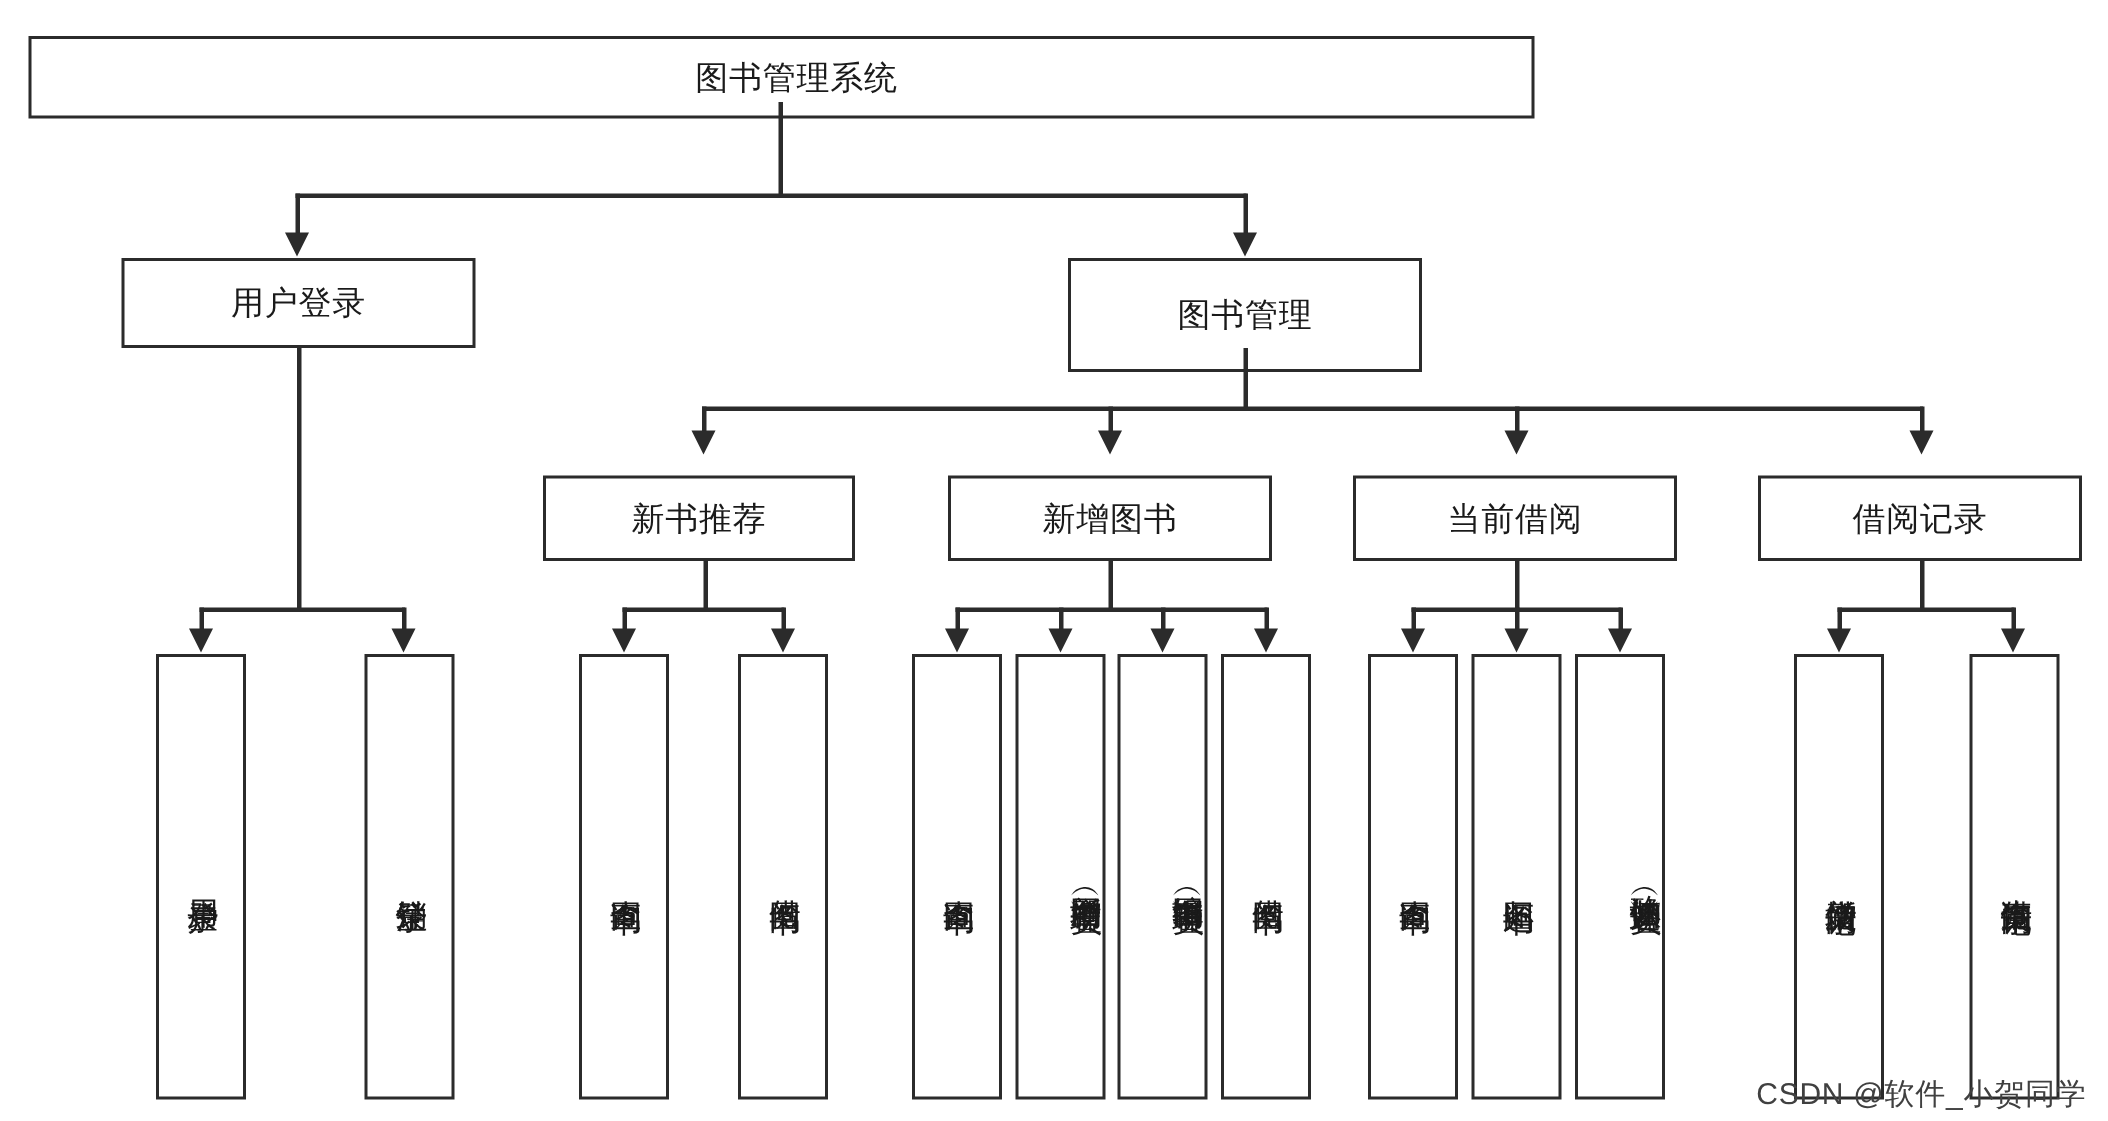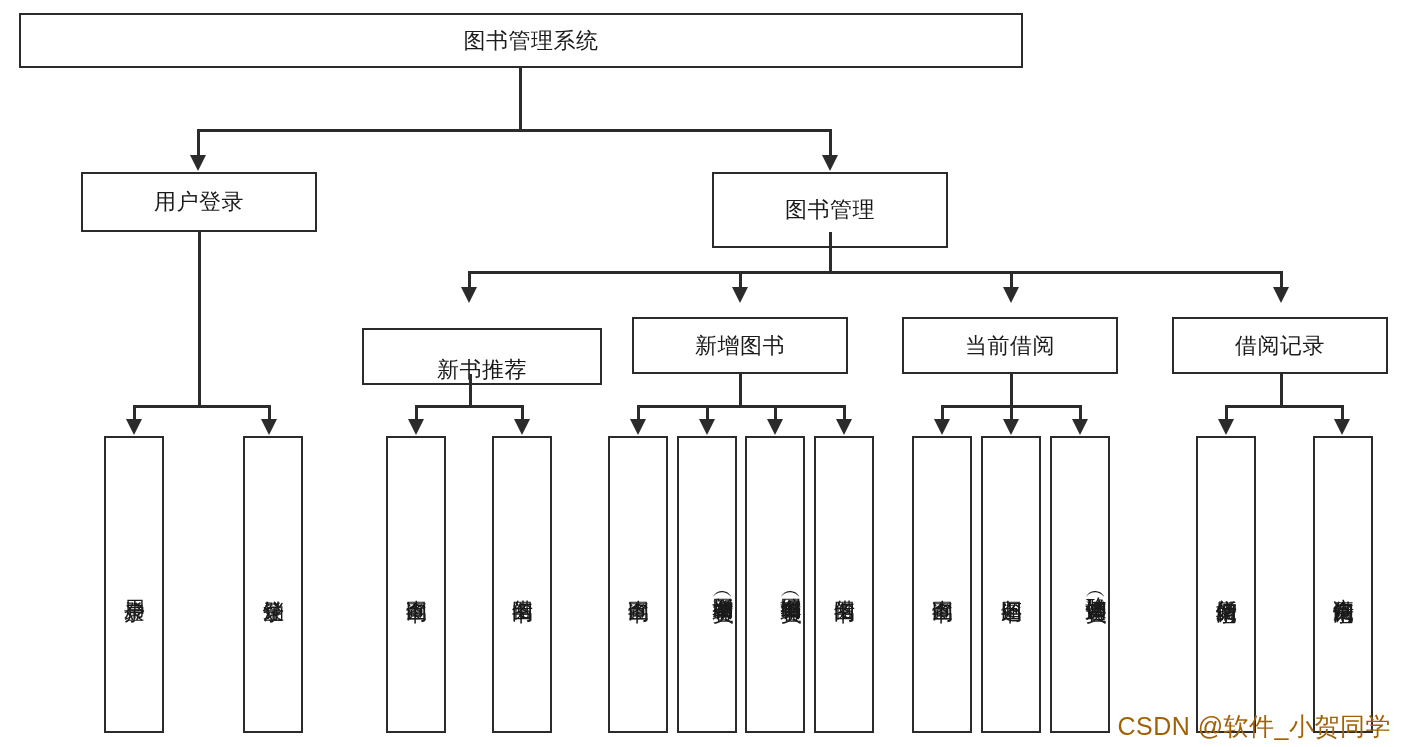--- a/index.html
+++ b/index.html
@@ -63,33 +63,33 @@
     width: 0;
     height: 0;
     border-left: 8px solid transparent;
     border-right: 8px solid transparent;
     border-top: 16px solid #2b2b2b;
   }
   #watermark {
     position: absolute;
     right: 14px;
     bottom: 4px;
-    font-size: 25px;
-    color: #a16207;
+    font-size: 20px;
+    color: #404040;
     white-space: nowrap;
     letter-spacing: 0.5px;
     pointer-events: none;
   }
 </style>
 </head>
 <body>
 
 <div id="canvas">
 
-  <div class="node h" style="left:19px; top:13px; width:1004px; height:55px;padding-left:20px;">
+  <div class="node h" style="left:19px; top:24px; width:1004px; height:55px;padding-left:20px;">
     <span>图书管理系统</span>
   </div>
 
   <div class="line v" style="left:519px; top:68px; height:62px;"></div>
 
   <div class="line h" style="left:197px; top:129px; width:634px;"></div>
 
   <div class="line v" style="left:197px; top:129px; height:28px;"></div>
   <div class="arrow" style="left:190px; top:155px;"></div>
   <div class="line v" style="left:829px; top:129px; height:28px;"></div>
@@ -113,21 +113,21 @@
   <div class="line h" style="left:468px; top:271px; width:814px;"></div>
   <div class="line v" style="left:468px; top:271px; height:18px;"></div>
   <div class="arrow" style="left:461px; top:287px;"></div>
   <div class="line v" style="left:739px; top:271px; height:18px;"></div>
   <div class="arrow" style="left:732px; top:287px;"></div>
   <div class="line v" style="left:1010px; top:271px; height:18px;"></div>
   <div class="arrow" style="left:1003px; top:287px;"></div>
   <div class="line v" style="left:1280px; top:271px; height:18px;"></div>
   <div class="arrow" style="left:1273px; top:287px;"></div>
 
-  <div class="node h" style="left:362px; top:328px; width:240px; height:57px;align-items:flex-end;">
+  <div class="node h" style="left:362px; top:317px; width:208px; height:57px;">
     <span>新书推荐</span>
   </div>
   <div class="node h" style="left:632px; top:317px; width:216px; height:57px;">
     <span>新增图书</span>
   </div>
   <div class="node h" style="left:902px; top:317px; width:216px; height:57px;">
     <span>当前借阅</span>
   </div>
   <div class="node h" style="left:1172px; top:317px; width:216px; height:57px;">
     <span>借阅记录</span>

